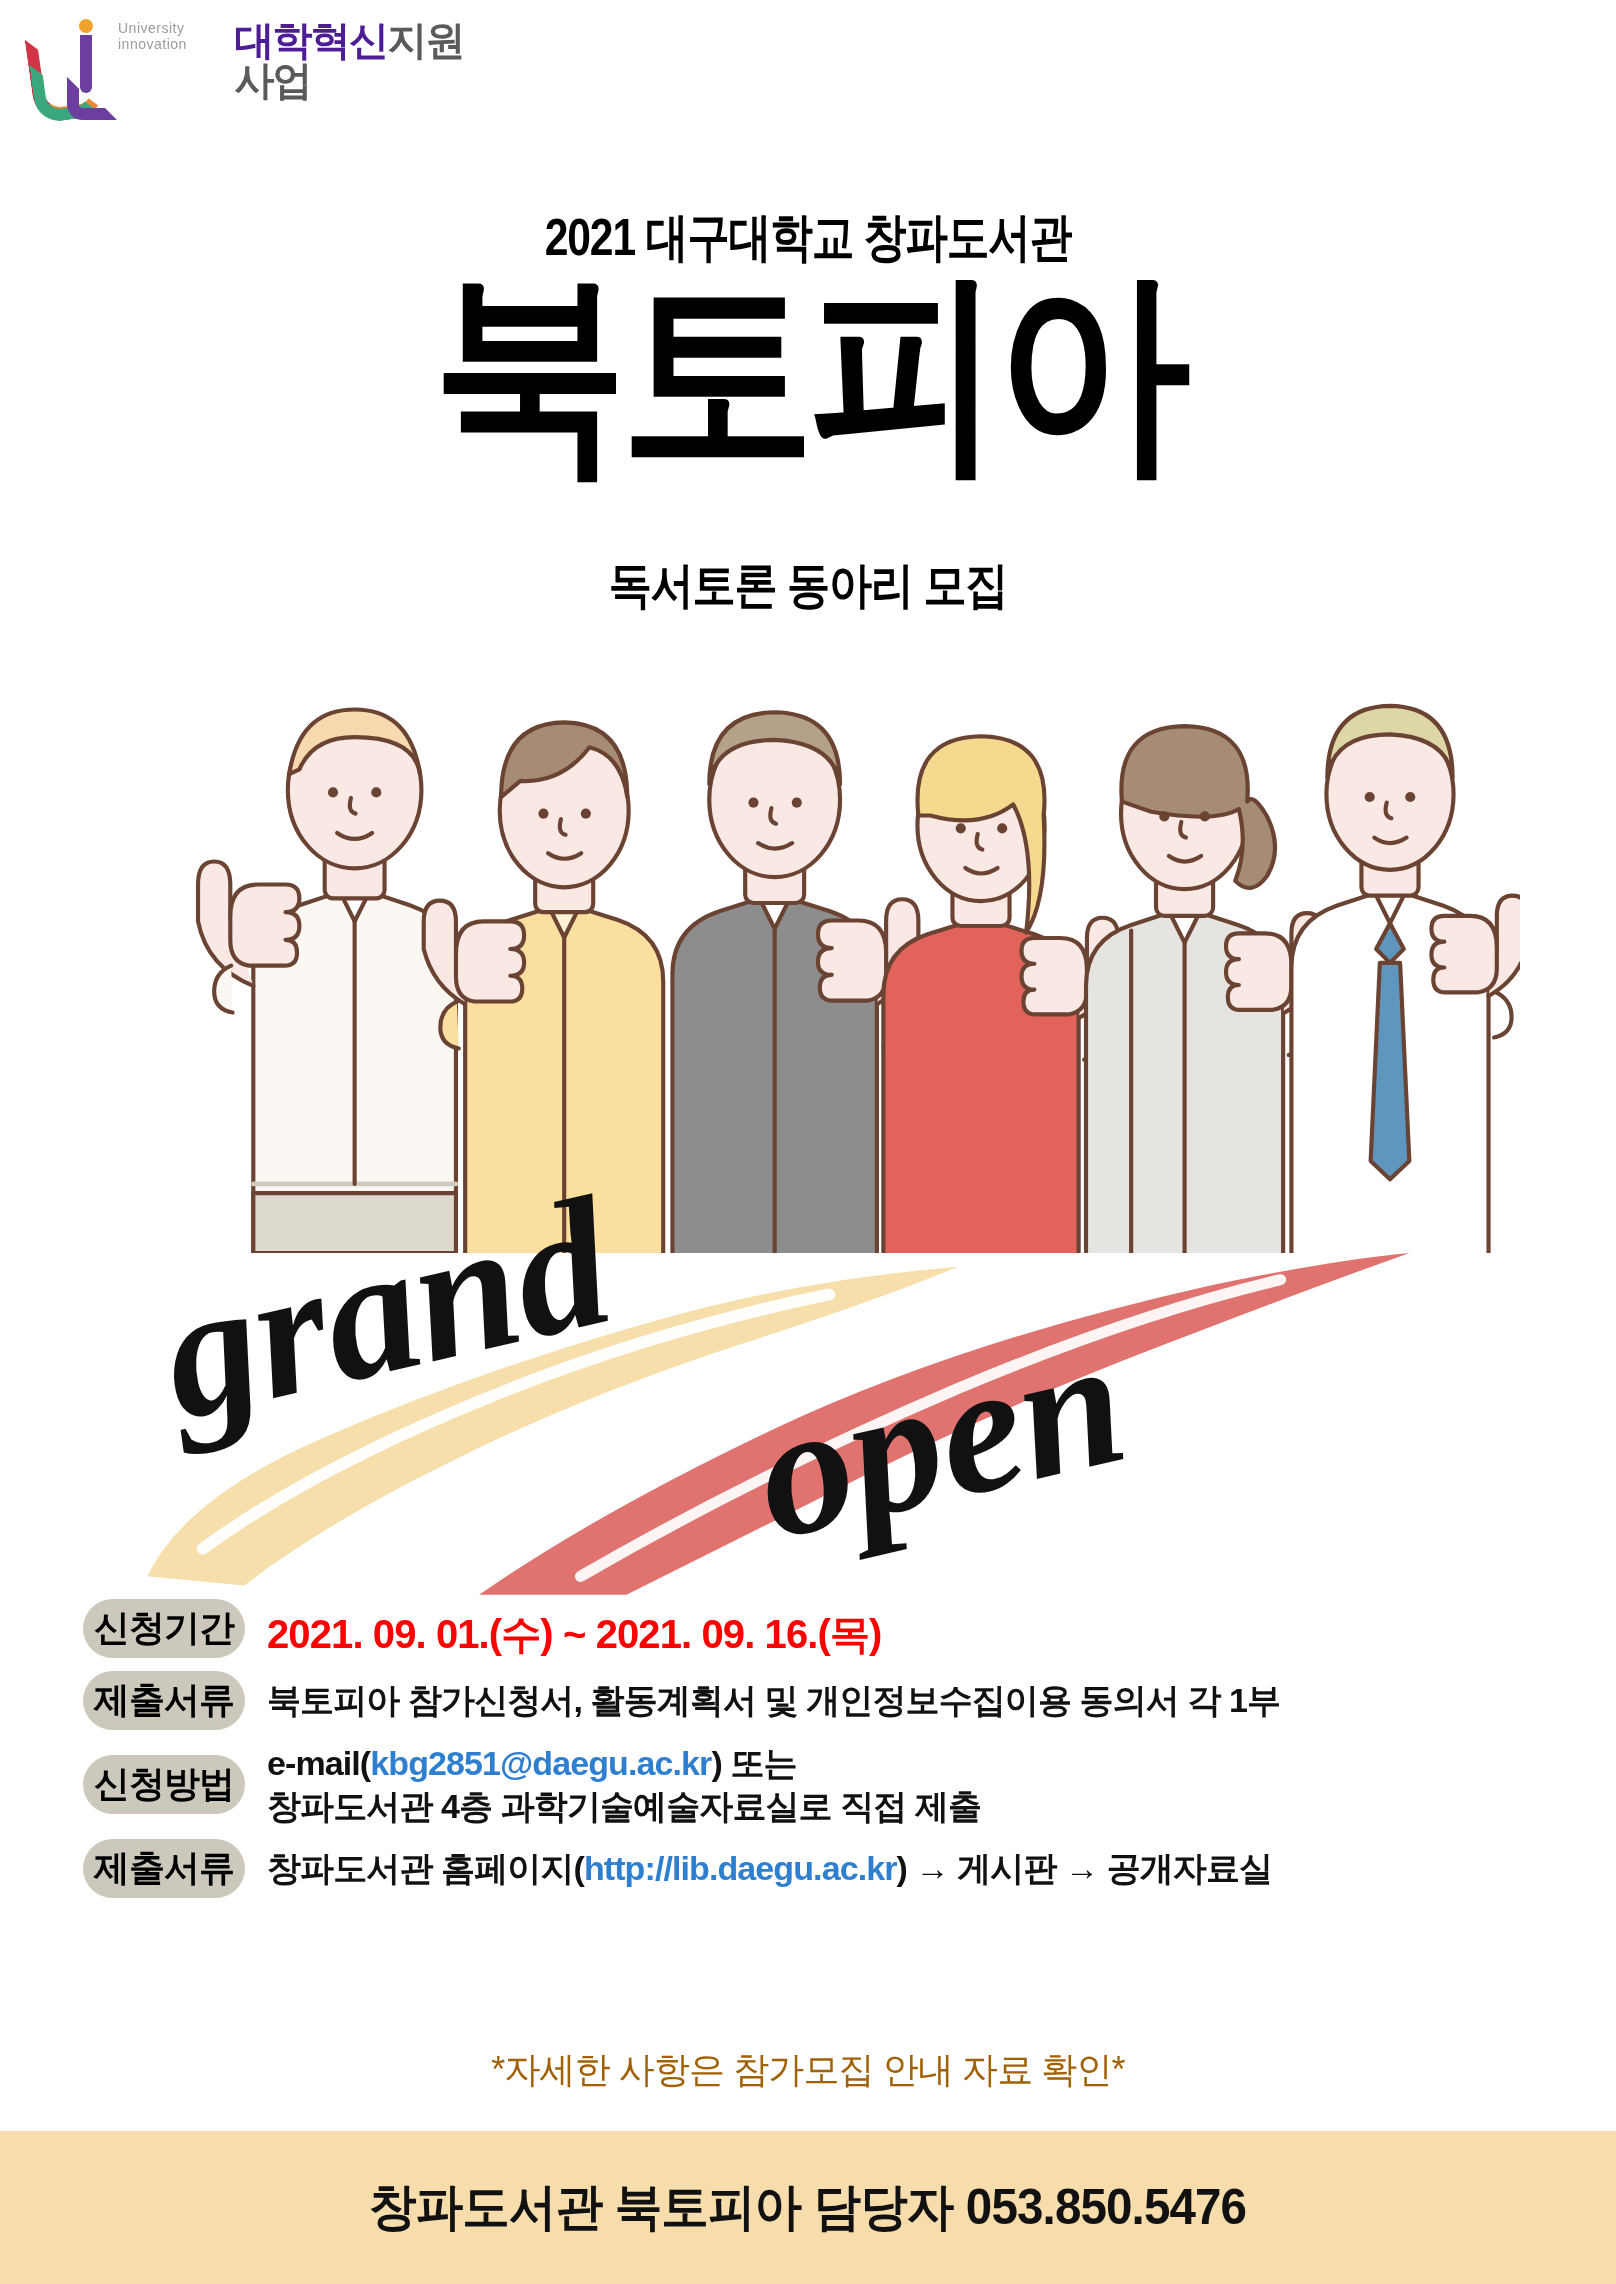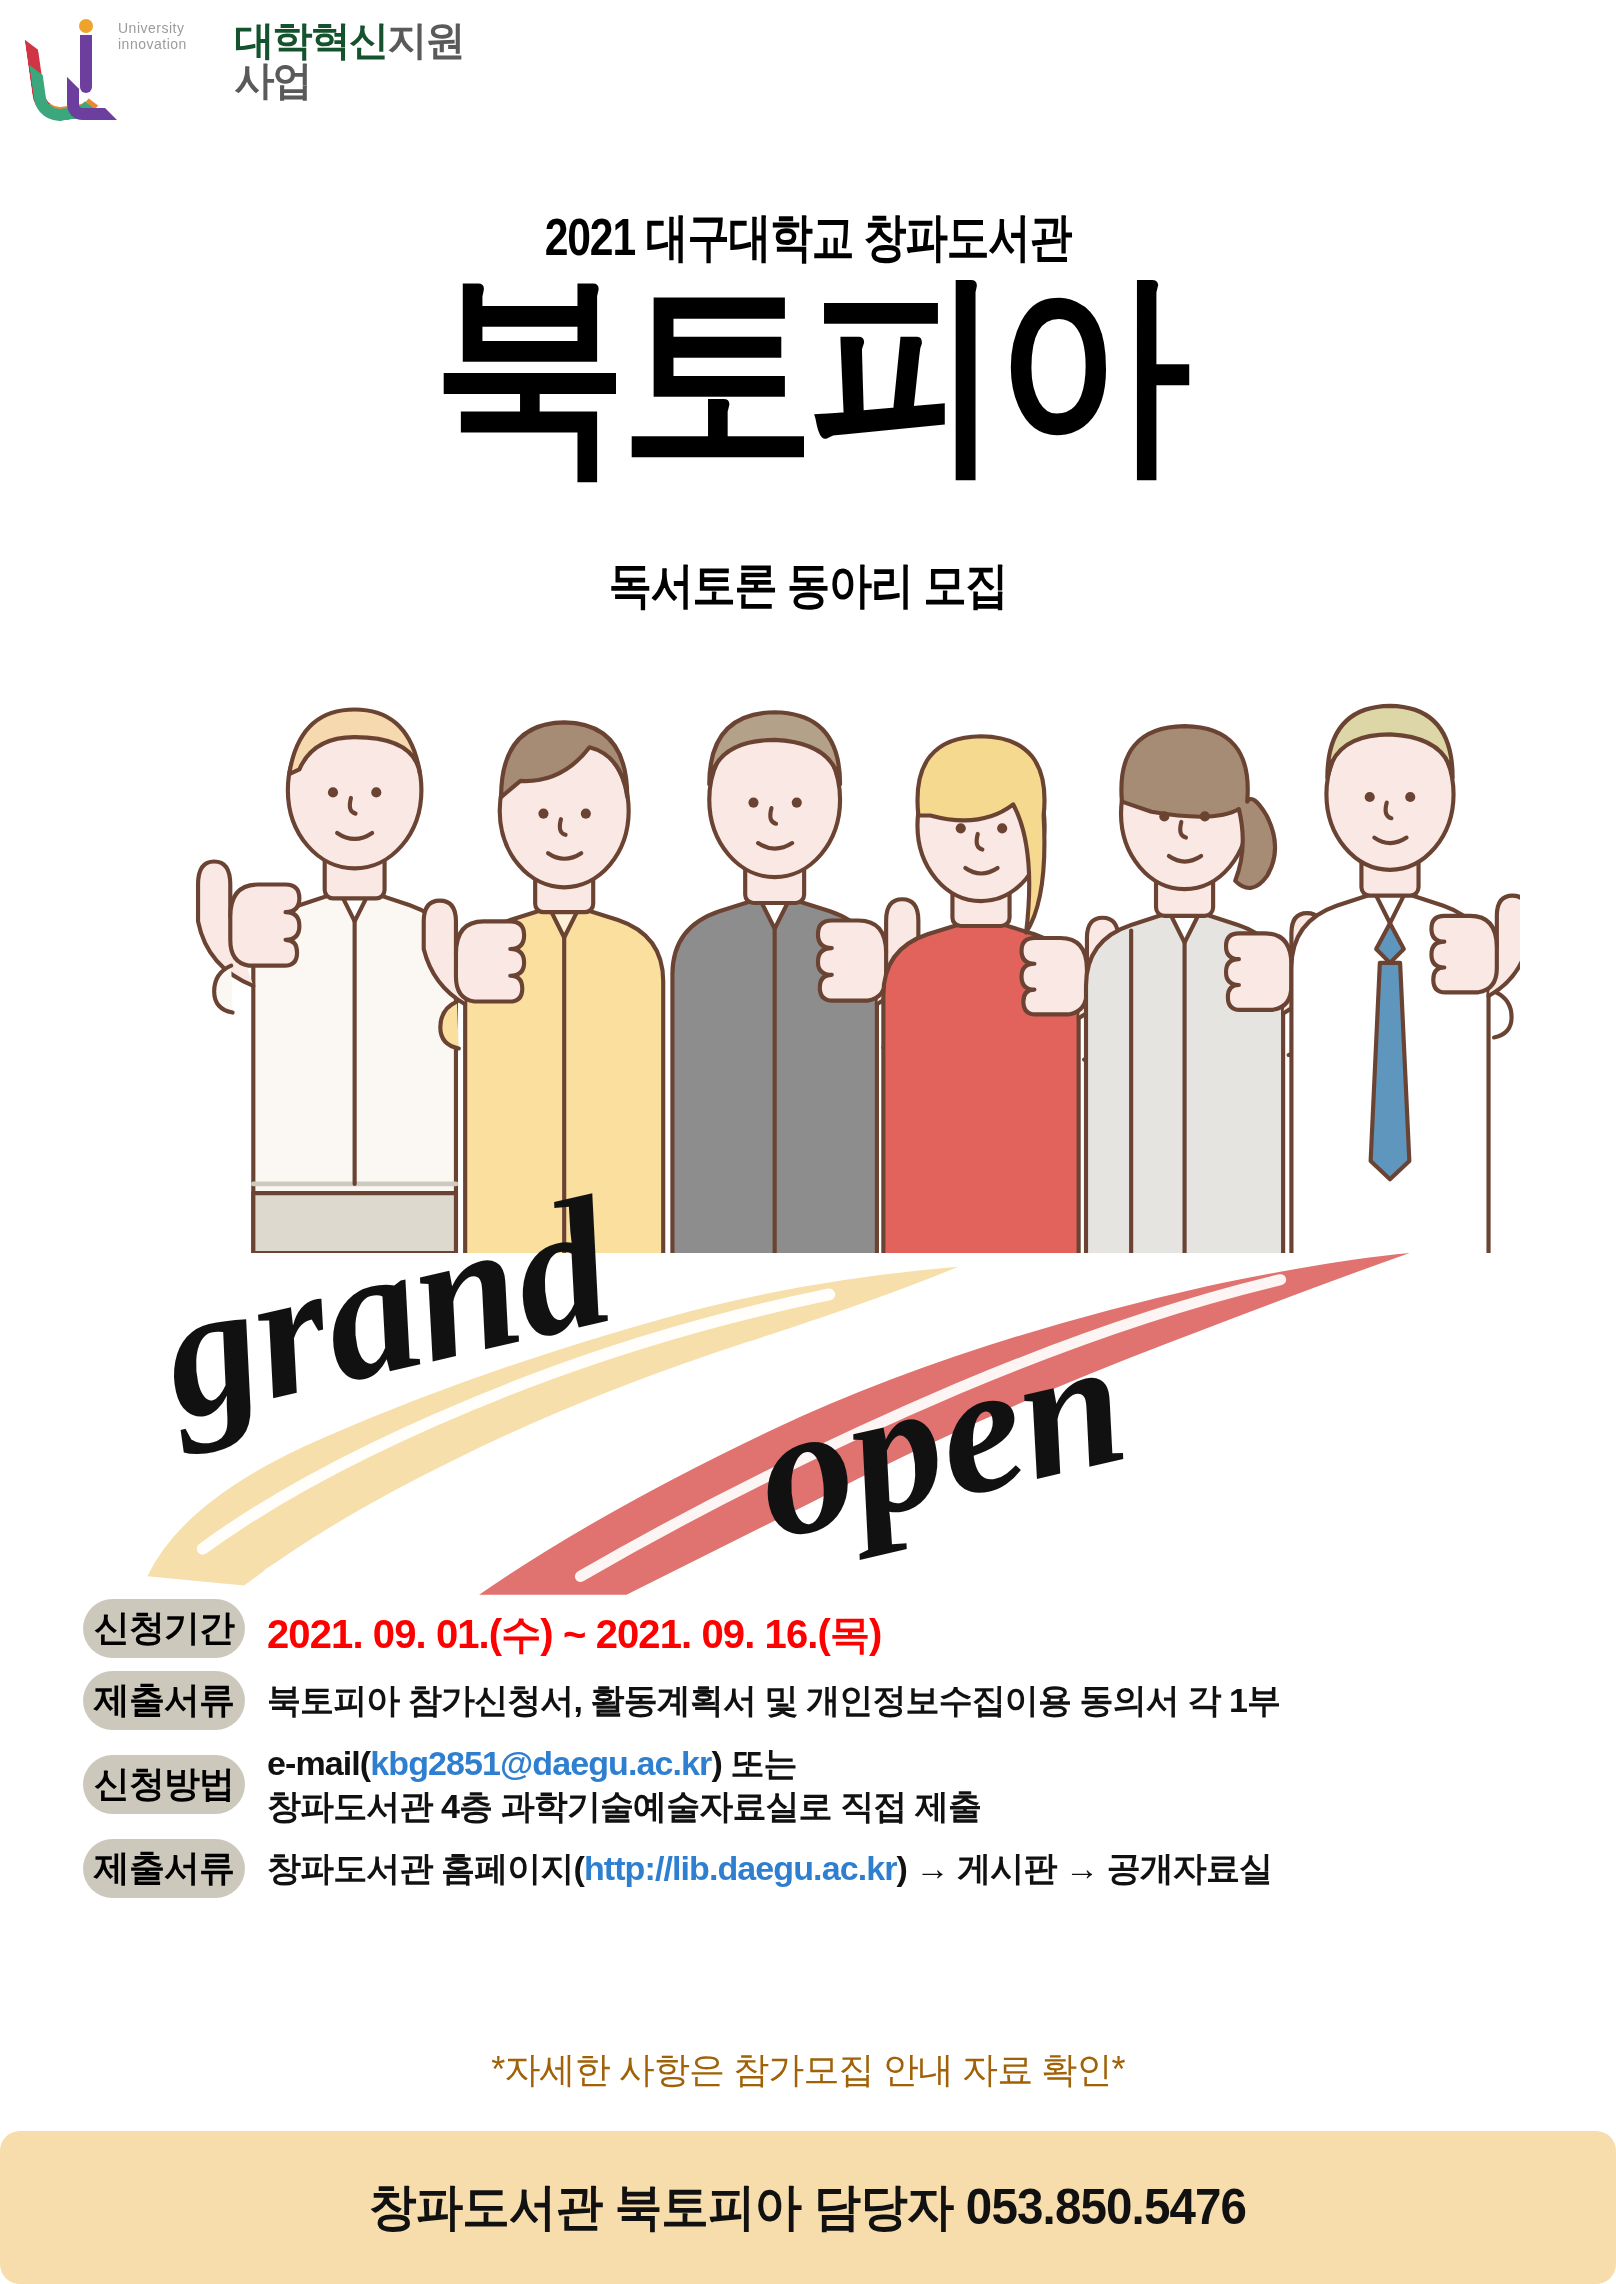--- a/index.html
+++ b/index.html
@@ -94,21 +94,21 @@
     color: #9b9b9b;
     letter-spacing: 0.5px;
     margin-bottom: 0.9px;
   }
   .logo-ui .kor {
     font-size: 40px;
     font-weight: bold;
     letter-spacing: -1.8px;
     line-height: 1;
   }
-  .logo-ui .kor .red { color: #14532d; }
+  .logo-ui .kor .red { color: #4c1d95; }
   .logo-ui .kor .gray { color: #5a5a5a; }
 
   .logo-lib {
     position: absolute;
     right: 18.4px;
     top: 6.5px;
     height: 92px;
     display: flex;
     align-items: center;
     gap: 12px;
@@ -257,21 +257,20 @@
   .footerbar {
     position: absolute;
     left: 0;
     bottom: 0;
     width: 1616px;
     height: 153px;
     background: #f7ddac;
     display: flex;
     align-items: center;
     justify-content: center;
-    border-radius: 20px;
   }
   .footerbar .ftext {
     font-size: 50px;
     font-weight: bold;
     color: #111111;
     letter-spacing: -0.9px;
     transform: scaleX(0.95);
   }
 </style>
 </head>

